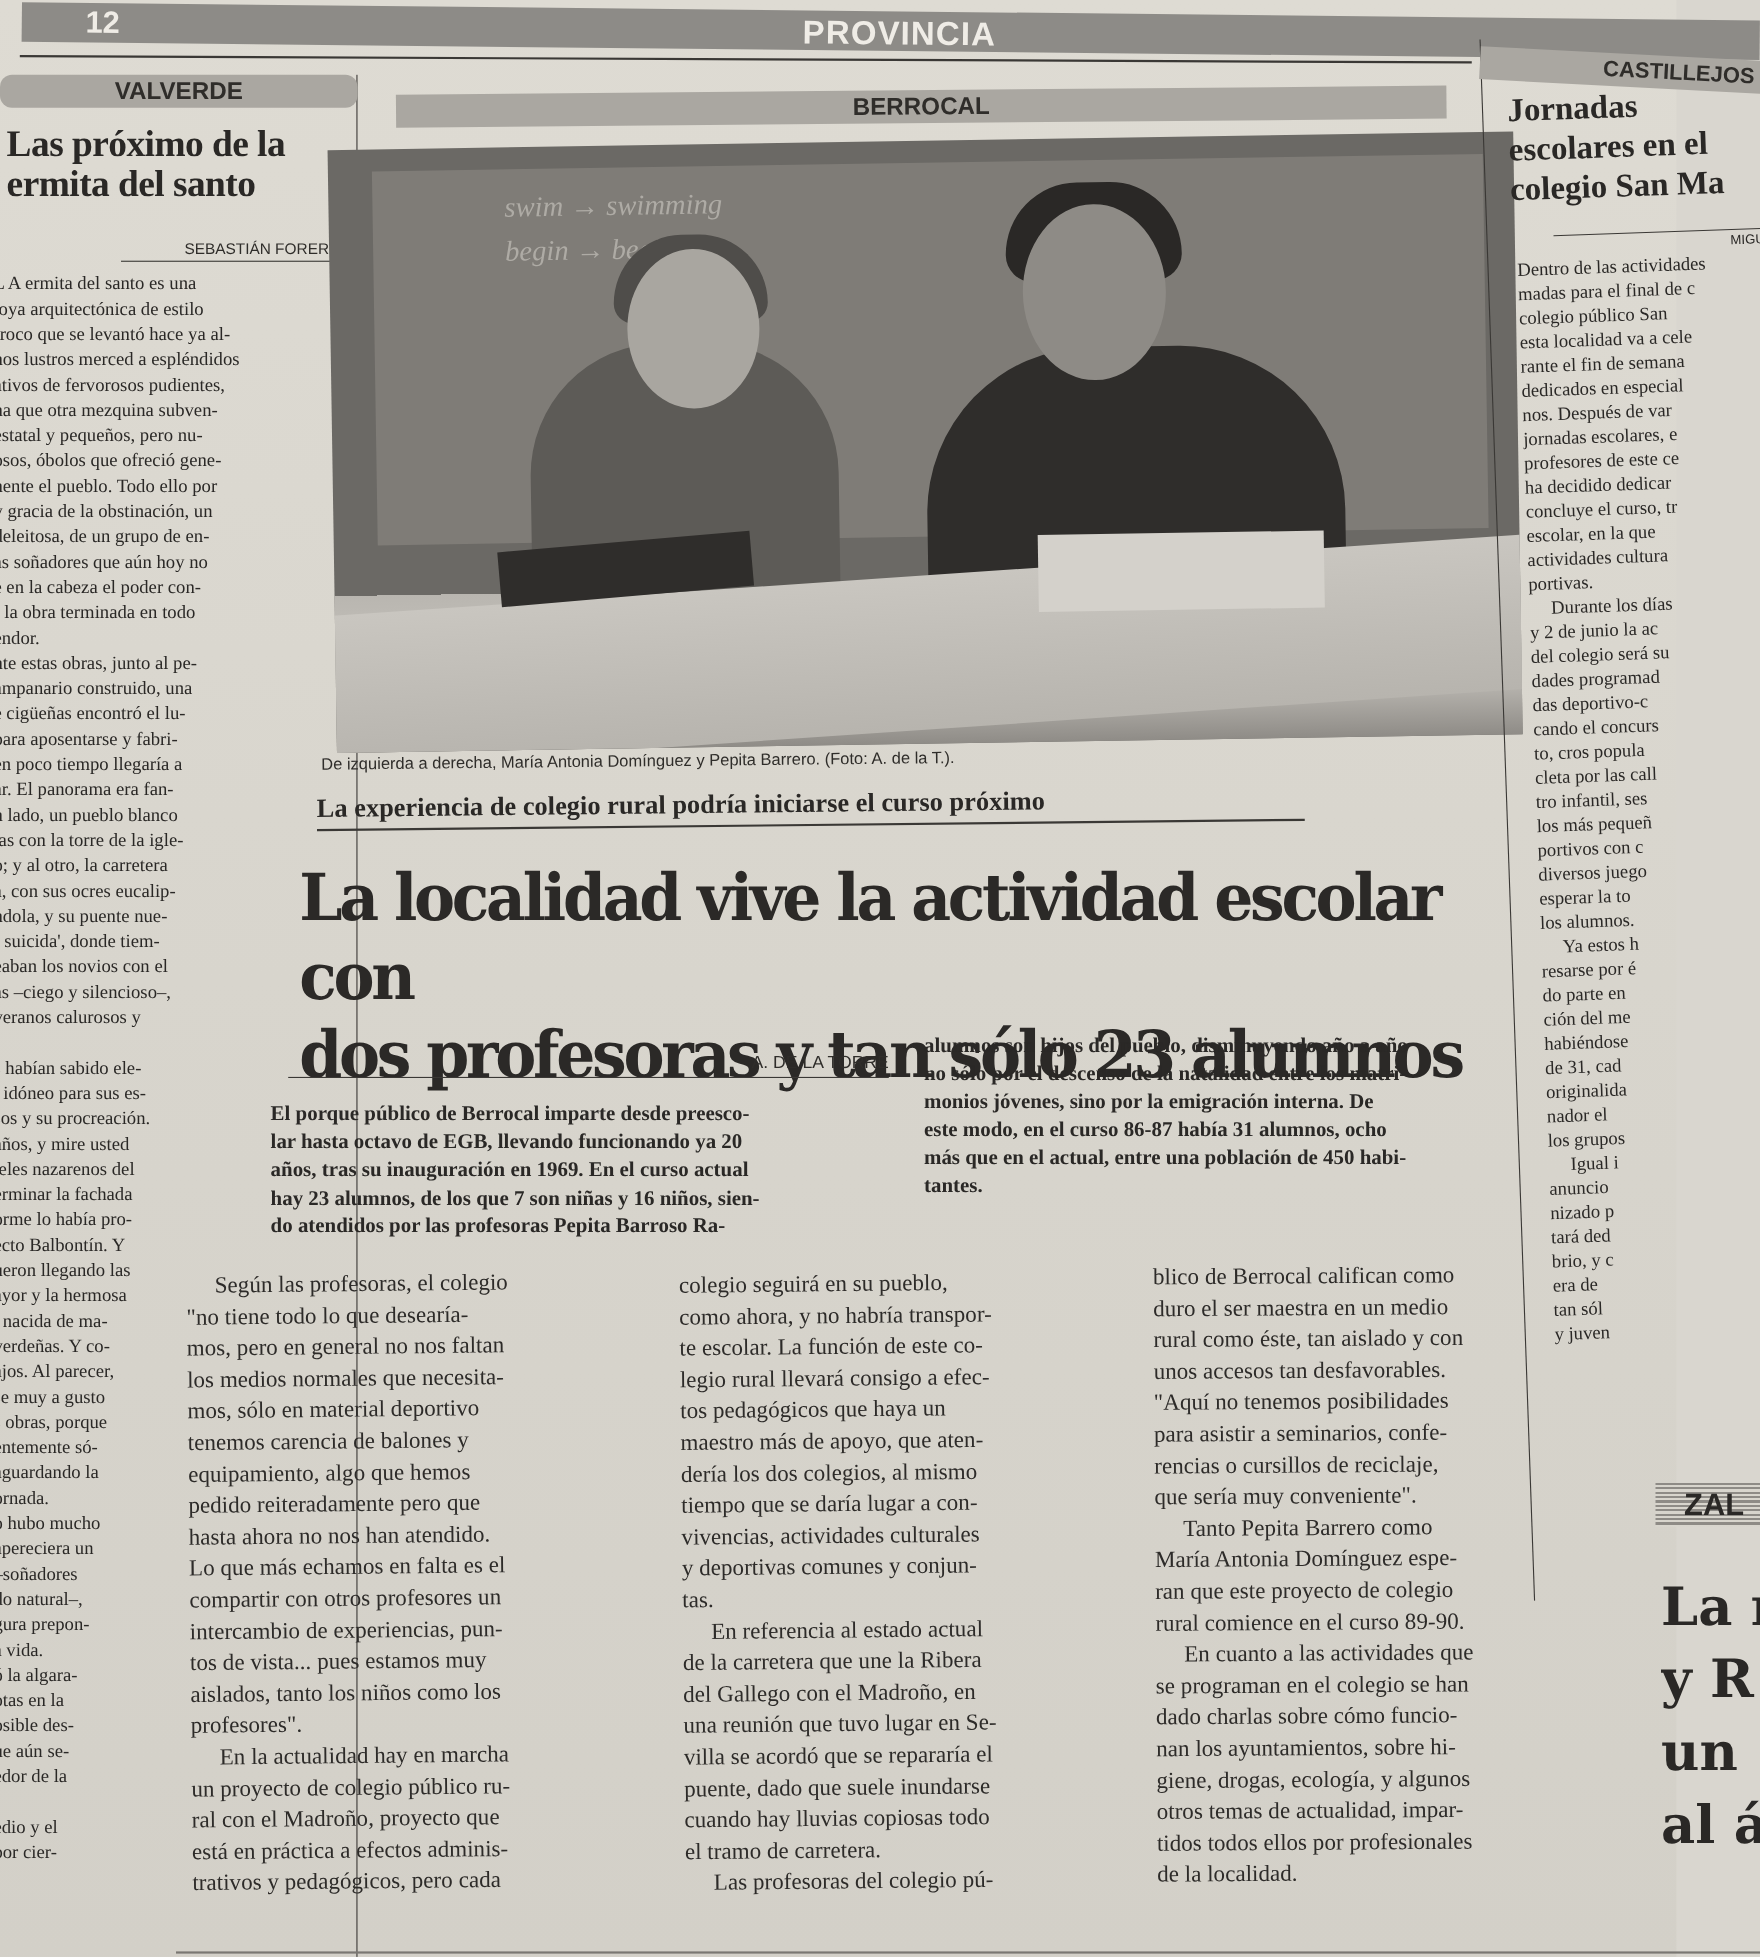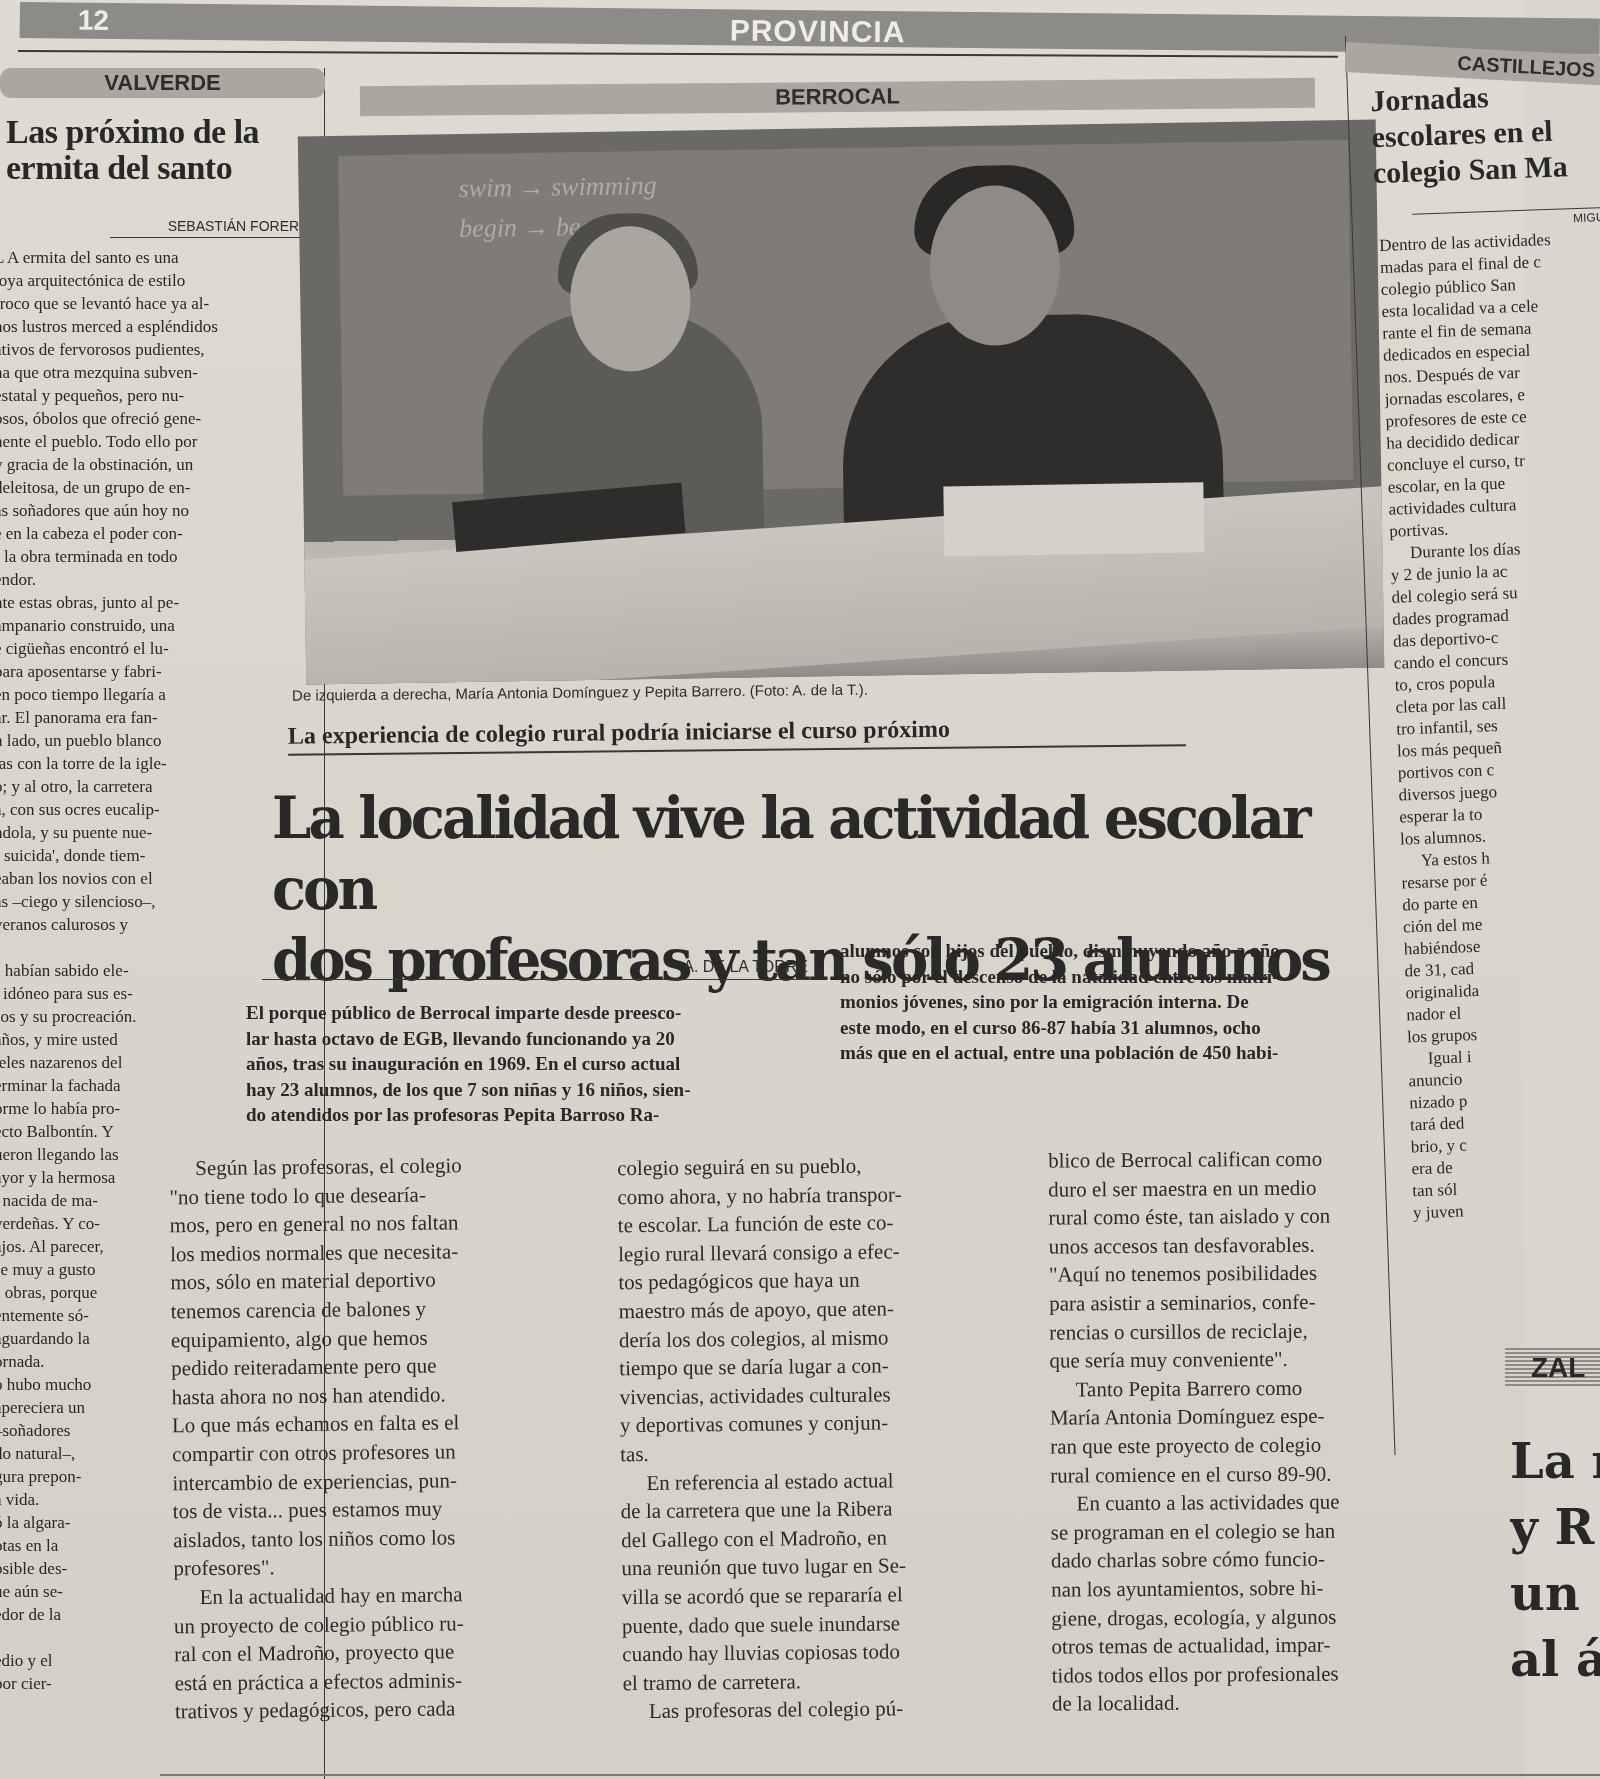--- a/index.html
+++ b/index.html
@@ -326,20 +326,21 @@
       <p>años, tras su inauguración en 1969. En el curso actual</p>
       <p>hay 23 alumnos, de los que 7 son niñas y 16 niños, sien-</p>
       <p>do atendidos por las profesoras Pepita Barroso Ra-</p>
     </div>
   <div class="lead lead-b" id="lead-b">
       <p>alumnos son hijos del pueblo, disminuyendo año a año</p>
       <p>no sólo por el descenso de la natalidad entre los matri-</p>
       <p>monios jóvenes, sino por la emigración interna. De</p>
       <p>este modo, en el curso 86-87 había 31 alumnos, ocho</p>
       <p>más que en el actual, entre una población de 450 habi-</p>
+      <p>tantes.</p>
     </div>
 
   <div class="body-col col-1" id="col-1">
       <p class="ind">Según las profesoras, el colegio</p>
       <p>"no tiene todo lo que desearía-</p>
       <p>mos, pero en general no nos faltan</p>
       <p>los medios normales que necesita-</p>
       <p>mos, sólo en material deportivo</p>
       <p>tenemos carencia de balones y</p>
       <p>equipamiento, algo que hemos</p>

